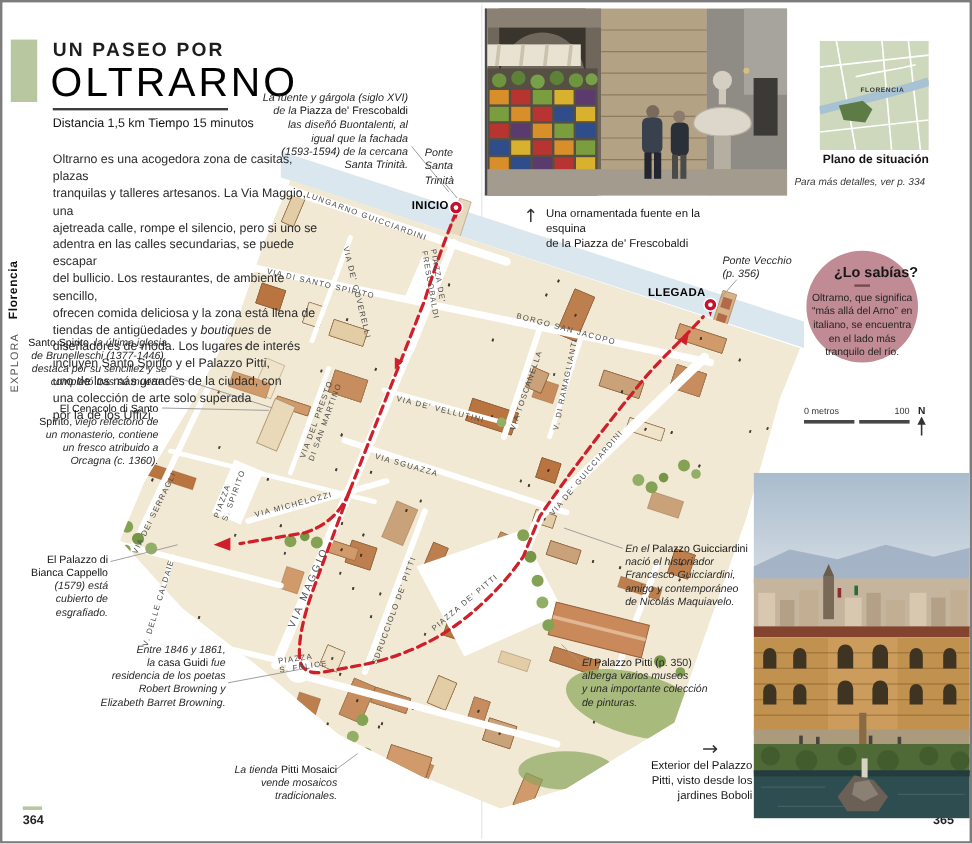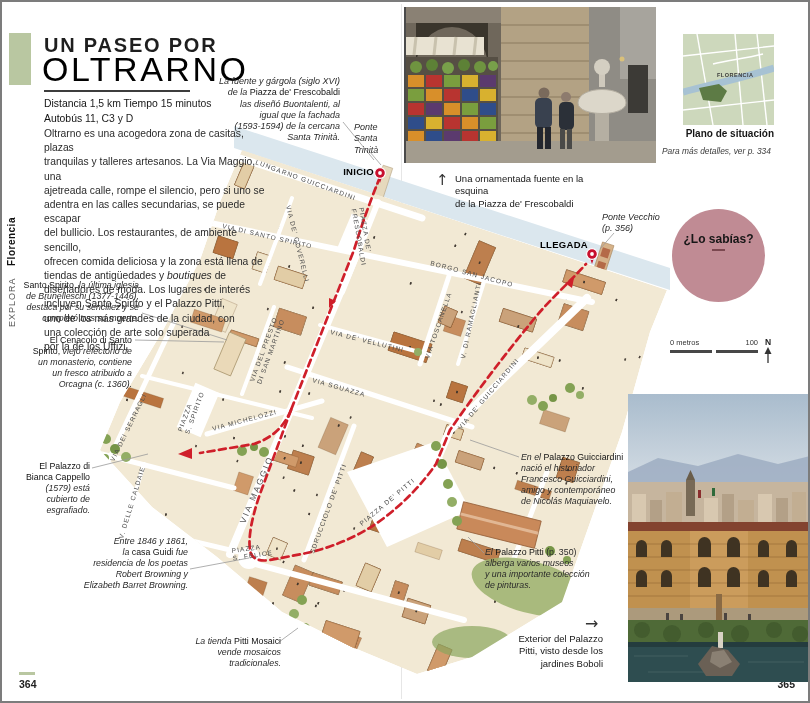--- a/index.html
+++ b/index.html
@@ -8,21 +8,21 @@
   #gutter{position:absolute;left:399px;top:2px;width:1px;height:695px;background:#e6e6e6;}
   #map-svg{position:absolute;left:0;top:0;width:810px;height:703px;z-index:1;}
 
   
   #green-swatch{position:absolute;left:7px;top:31px;width:22px;height:52px;background:#b9c7a1;z-index:2;}
   #side-vert{position:absolute;left:4px;top:210px;height:115px;z-index:2;
      writing-mode:vertical-rl;transform:rotate(180deg);font-size:9px;color:#555;letter-spacing:1px;}
   #side-vert .region{font-weight:700;color:#111;font-size:10px;margin-top:8px;letter-spacing:.5px;}
 
   
-  #kicker{position:absolute;left:42px;top:32px;font-size:20px;font-weight:700;letter-spacing:1.8px;color:#1e1e1e;z-index:2;}
+  #kicker{position:absolute;left:42px;top:32px;font-size:16px;font-weight:700;letter-spacing:1.8px;color:#1e1e1e;z-index:2;}
   #title{position:absolute;left:40px;top:48px;font-size:34px;font-weight:100;letter-spacing:2.5px;color:#000000;z-index:2;text-align:center;}
   #title-rule{position:absolute;left:42px;top:88px;width:146px;height:2px;background:#3d3d3d;z-index:2;}
   #stats{position:absolute;left:42px;top:95px;font-size:10.4px;line-height:1.4;color:#222;z-index:2;}
   #intro{position:absolute;left:42px;top:125px;width:230px;font-size:10.3px;line-height:1.38;color:#2b2b2b;
          white-space:pre-line;z-index:2;}
 
   
   .callout{position:absolute;font-size:8.8px;line-height:1.25;color:#2a2a2a;white-space:pre-line;z-index:2;}
   .ra{text-align:right;} .la{text-align:left;}
   .rb{font-weight:400;font-style:normal;color:#111;} .ri{font-style:italic;} .rr{font-style:normal;}
@@ -39,38 +39,38 @@
 
   .marker-label{position:absolute;font-size:9.5px;font-weight:700;color:#000;letter-spacing:.3px;z-index:2;}
   #mk-inicio{left:308px;top:164px;width:64px;text-align:right;}
   #mk-llegada{left:524px;top:237px;width:62px;text-align:right;}
 
   
   .caption{position:absolute;font-size:9.5px;line-height:1.3;color:#161616;white-space:pre-line;z-index:3;}
   #caption-top-arrow{position:absolute;left:434px;top:169px;font-size:15px;color:#333;z-index:3;font-family:"DejaVu Sans",sans-serif;}
   #caption-top{left:453px;top:171px;width:145px;}
   #caption-right-arrow{position:absolute;left:583px;top:612px;font-size:16px;color:#333;z-index:3;font-family:"DejaVu Sans",sans-serif;}
-  #caption-right{left:471px;top:631px;width:130px;text-align:right;}
+  #caption-right{left:495px;top:631px;width:130px;text-align:right;}
 
   
   .photo{position:absolute;z-index:3;}
   #photo-top{left:402px;top:5px;width:250px;height:156px;border-left:2px solid #4a4a4a;}
   #photo-right{left:626px;top:392px;width:182px;height:288px;}
 
   
   #locator{position:absolute;left:681px;top:32px;width:91px;height:91px;z-index:2;}
   #locator-title{position:absolute;left:660px;top:126px;width:112px;text-align:right;
       font-size:10px;font-weight:700;color:#161616;z-index:2;}
   #locator-sub{position:absolute;left:660px;top:144px;width:112px;text-align:left;
       font-size:8.4px;font-style:italic;color:#3a3a3a;z-index:2;}
 
   
   #knowbox{position:absolute;left:670px;top:207px;width:93px;height:93px;border-radius:50%;
       background:#c08b94;text-align:center;z-index:2;}
-  #knowbox .kb-title{font-size:12px;font-weight:700;color:#161616;margin-top:23px;}
+  #knowbox .kb-title{font-size:12px;font-weight:700;color:#161616;margin-top:11px;text-align:right;}
   #knowbox .kb-rule{width:13px;height:2px;background:#7b4850;margin:3px auto 4px auto;}
   #knowbox .kb-body{font-size:8.6px;line-height:1.3;color:#242424;white-space:pre-line;}
 
   
   #scalebar{position:absolute;left:668px;top:336px;width:88px;z-index:2;font-size:7.5px;color:#333;}
   #scalebar .row{display:flex;justify-content:space-between;}
   #scalebar .bars{display:flex;gap:4px;margin-top:3px;}
   #scalebar .seg{width:42px;height:2.5px;background:#474747;}
   #compass{position:absolute;left:757px;top:335px;width:18px;text-align:center;z-index:2;}
   #compass .n{font-size:8.5px;font-weight:700;color:#222;}
@@ -701,21 +701,20 @@
   <div id="side-vert">
     <span>EXPLORA</span>
     <span class="region">Florencia</span>
   </div>
 
   <div id="kicker">UN PASEO POR</div>
   <div id="title">OLTRARNO</div>
   <div id="title-rule"></div>
   <div id="stats">
     <div><span class="rb">Distancia</span><span class="rr"> 1,5 km   </span><span class="rb">Tiempo</span><span class="rr"> 15 minutos</span></div>
-    <div><span class="rb">Autobús</span><span class="rr"> 11, C3 y D</span></div>
   </div>
   <div id="intro"><span class="rr">Oltrarno es una acogedora zona de casitas, plazas
 tranquilas y talleres artesanos. La Via Maggio, una
 ajetreada calle, rompe el silencio, pero si uno se
 adentra en las calles secundarias, se puede escapar
 del bullicio. Los restaurantes, de ambiente sencillo,
 ofrecen comida deliciosa y la zona está llena de
 tiendas de antigüedades y </span><span class="ri">boutiques</span><span class="rr"> de
 diseñadores de moda. Los lugares de interés
 incluyen Santo Spirito y el Palazzo Pitti,
@@ -955,20 +954,25 @@
       <polygon points="16,54 36,50 44,57 38,68 20,66" fill="#5d7b45"></polygon>
       <text x="34" y="43" font-size="5.5" font-weight="bold" fill="#3a3a3a" letter-spacing="0.5">FLORENCIA</text>
     </svg>
   </div>
   <div id="locator-title">Plano de situación</div>
   <div id="locator-sub">Para más detalles, ver p. 334</div>
 
   <div id="knowbox">
     <div class="kb-title">¿Lo sabías?</div>
     <div class="kb-rule"></div>
+    <div class="kb-body">Oltrarno, que significa
+“más allá del Arno” en
+italiano, se encuentra
+en el lado más
+tranquilo del río.</div>
   </div>
 
   <div id="scalebar">
     <div class="row">
       <span>0 metros</span>
       <span>100</span>
     </div>
     <div class="bars">
       <div class="seg"></div>
       <div class="seg"></div>

